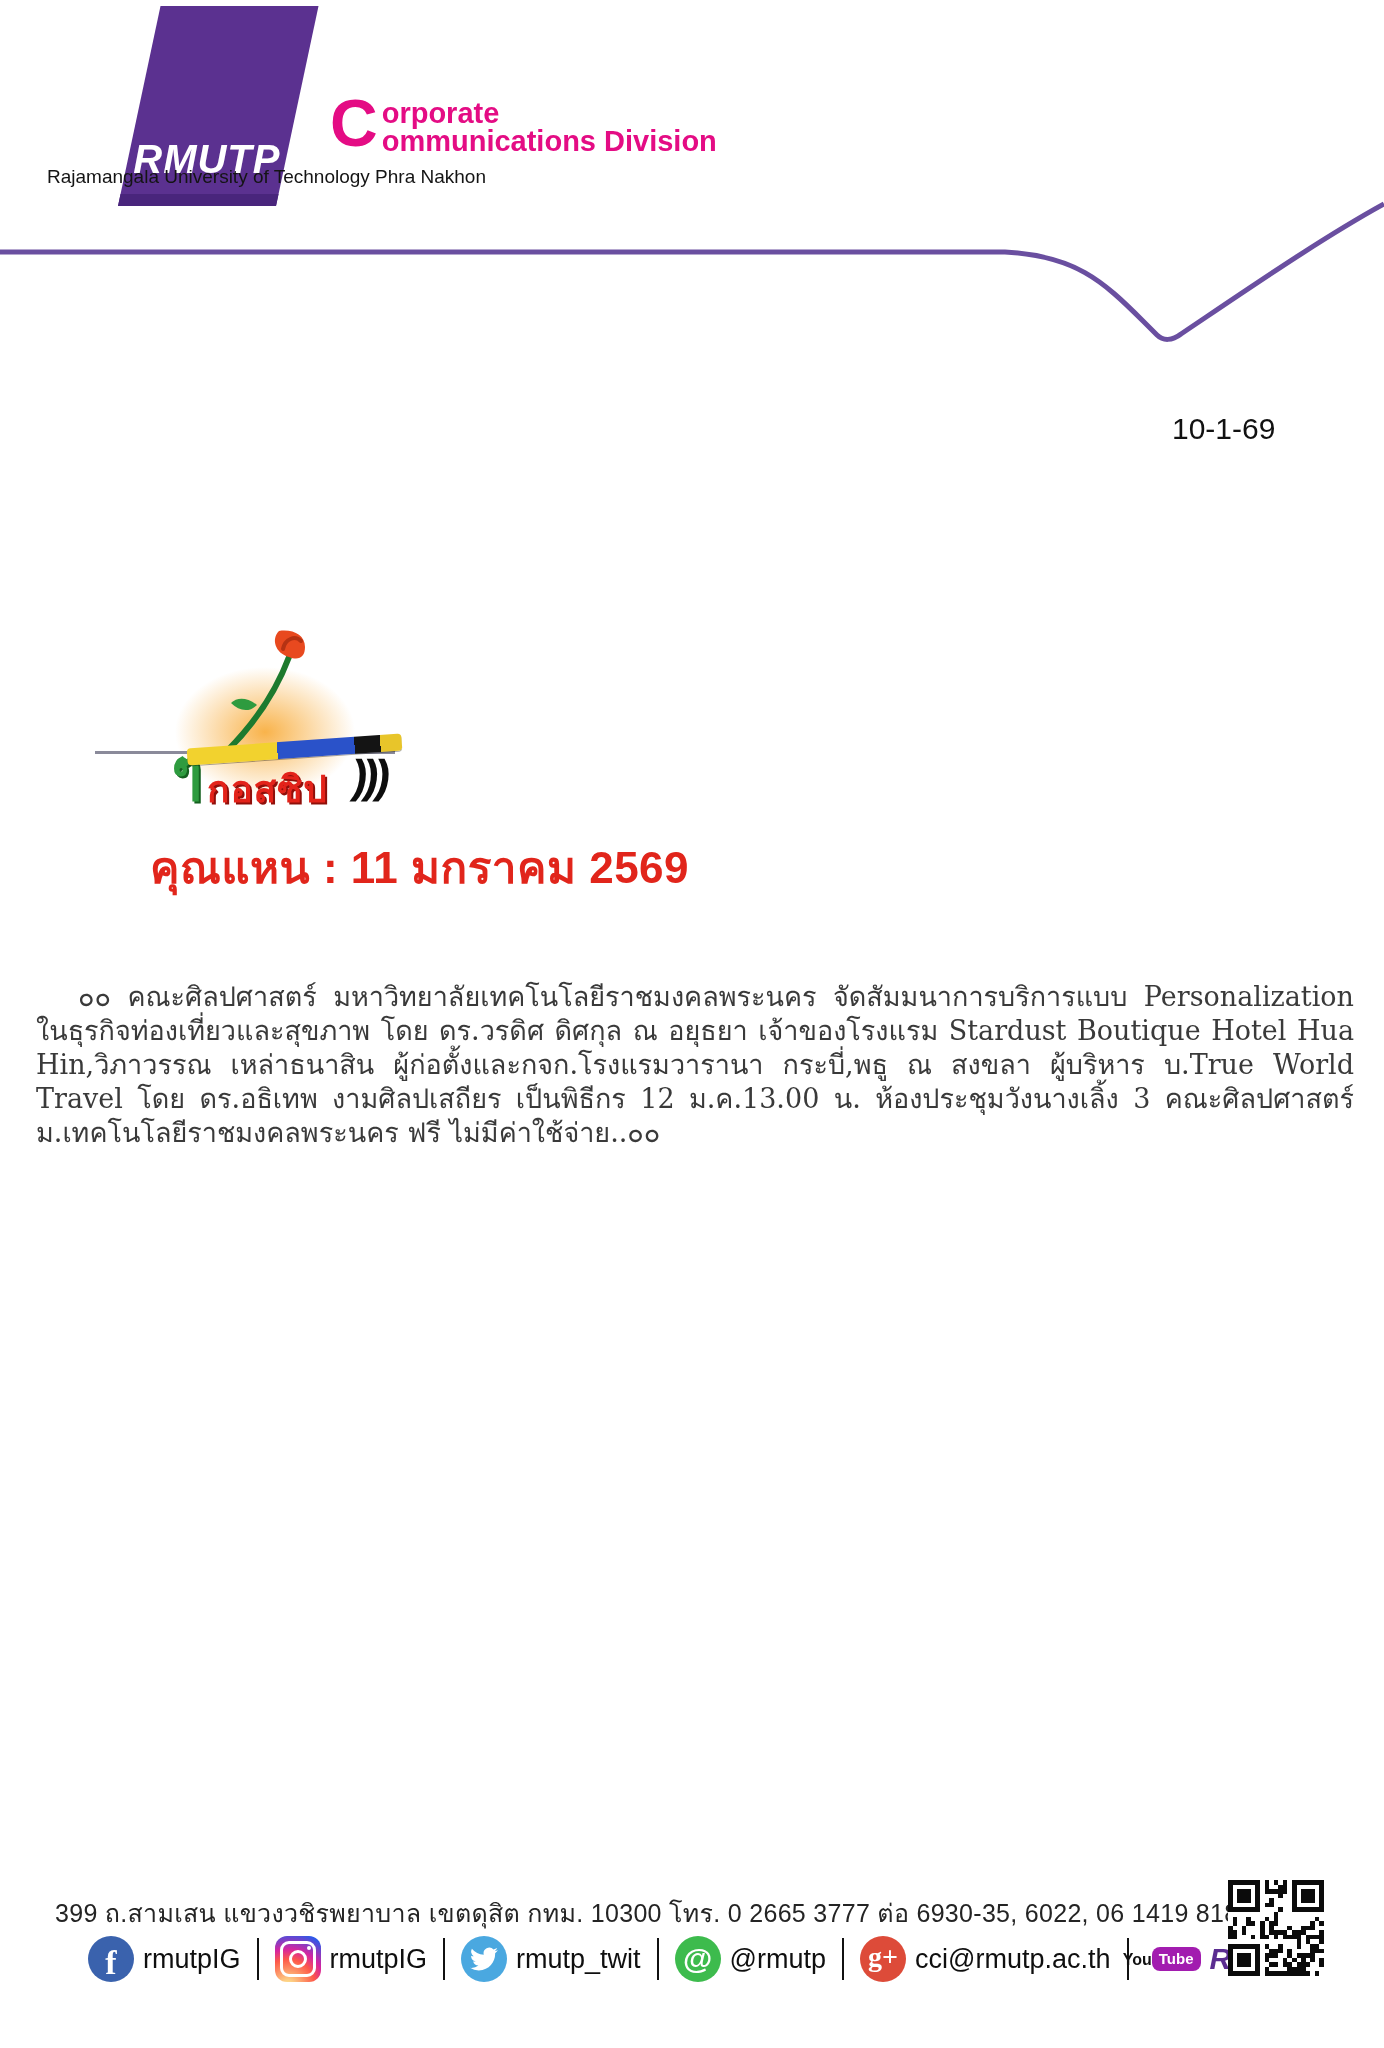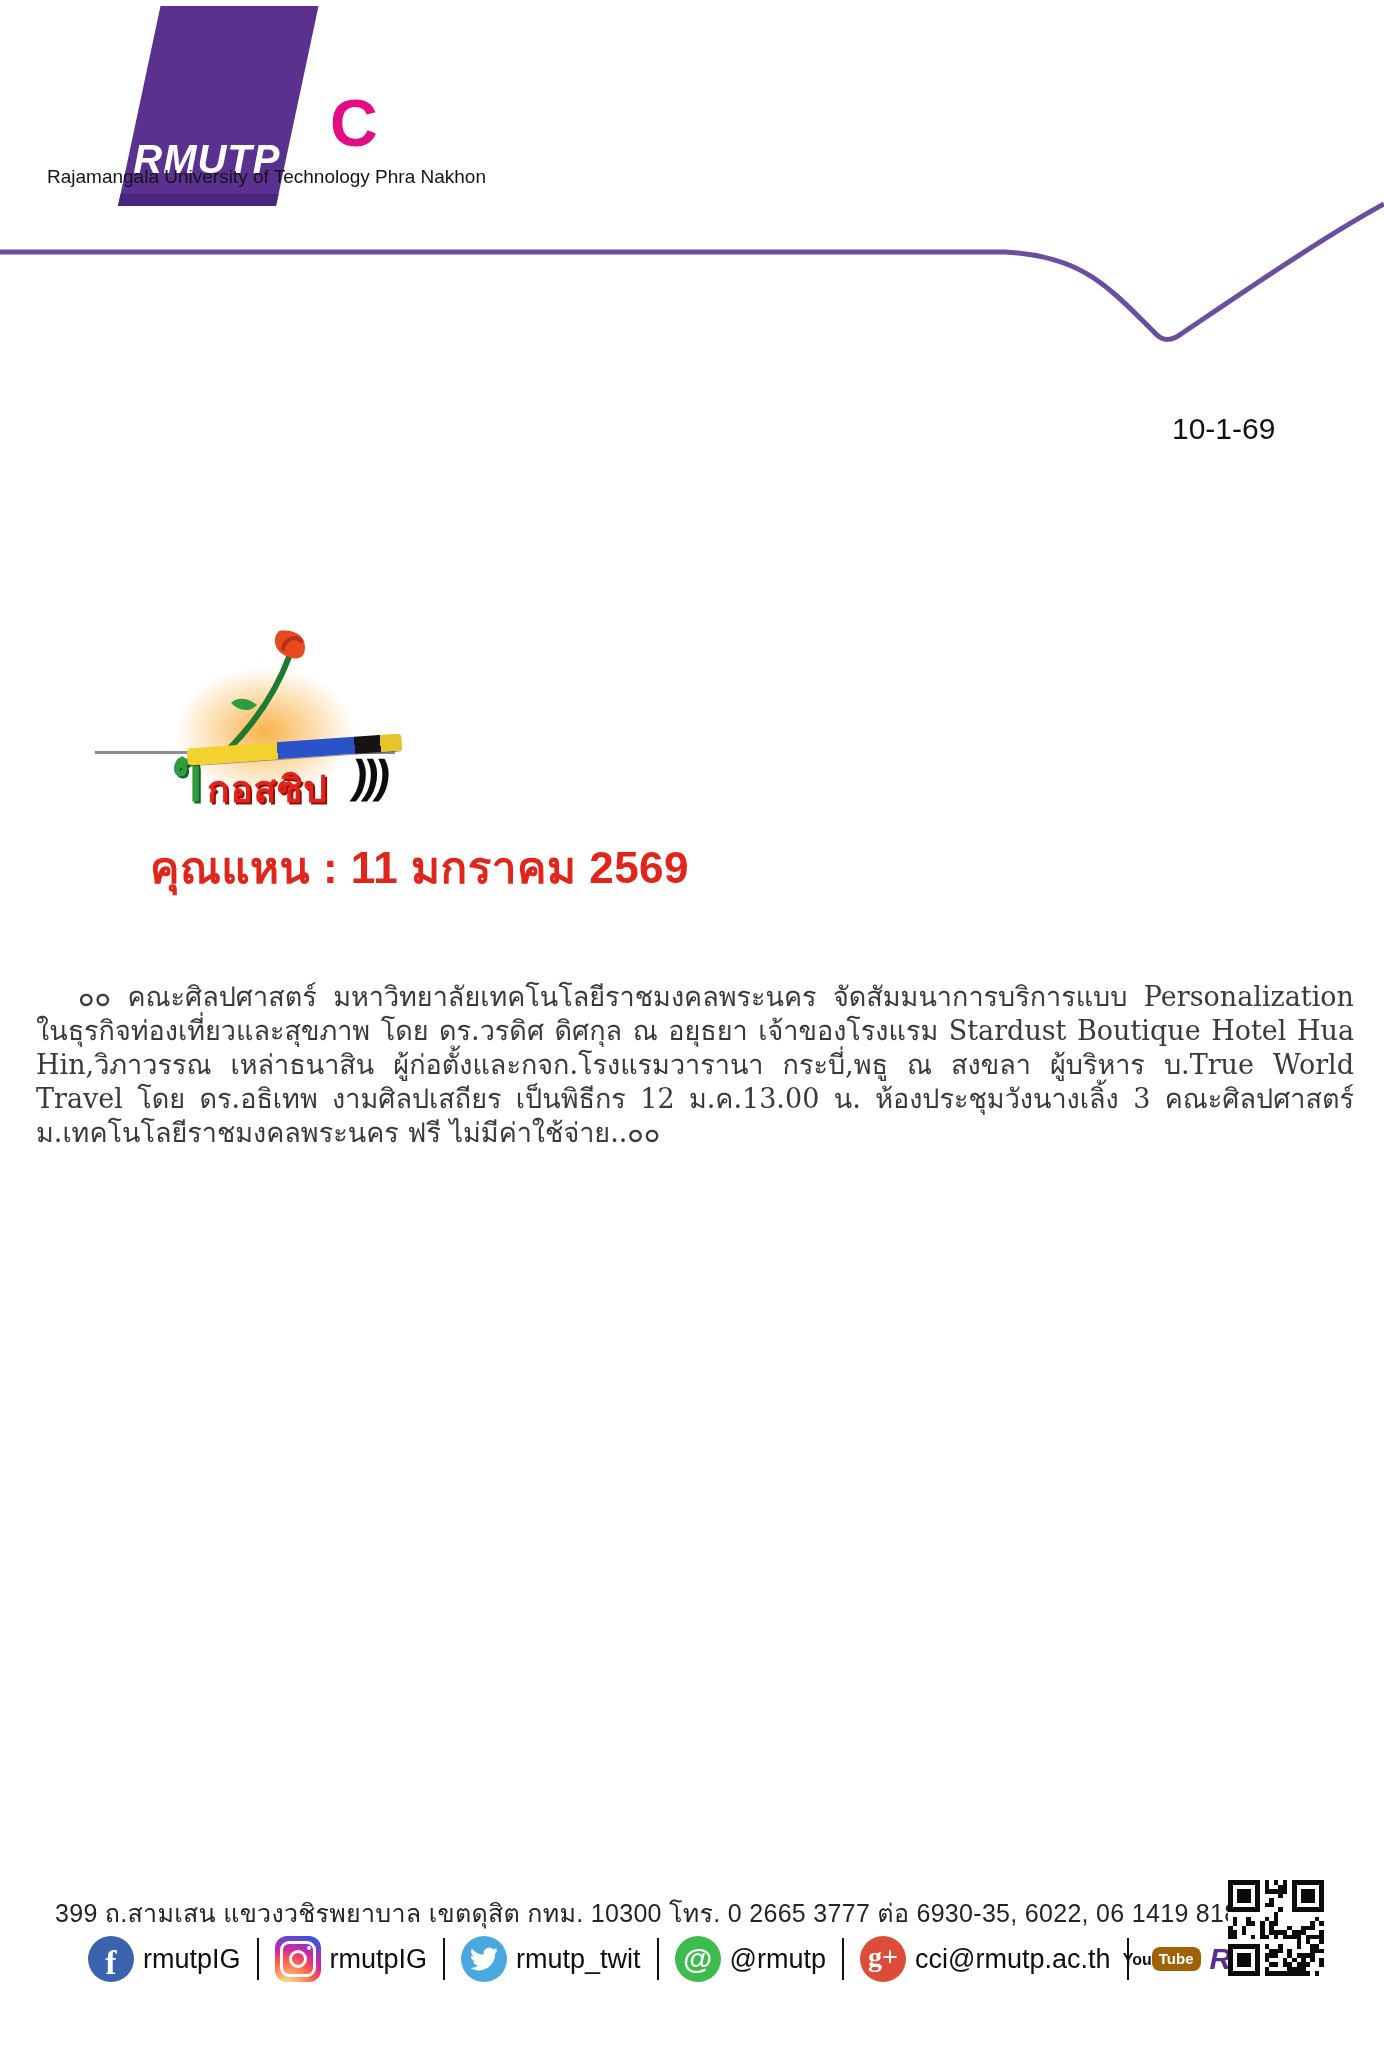--- a/index.html
+++ b/index.html
@@ -89,38 +89,42 @@
   .icn-ig{border-radius:12px;background:radial-gradient(circle at 28% 110%, #fdf497 0%, #fd5949 45%, #d6249f 62%, #285AEB 92%);}
   .icn-ig .cam{width:30px;height:30px;border:3px solid #fff;border-radius:9px;position:relative;}
   .icn-ig .lens{position:absolute;left:6px;top:6px;width:12px;height:12px;border:3px solid #fff;border-radius:50%;}
   .icn-ig .dot{position:absolute;right:2px;top:2px;width:4px;height:4px;background:#fff;border-radius:50%;}
   .icn-tw{background:#4aa8e0;}
   .icn-line{background:#3dbb4d;color:#fff;font-size:30px;font-weight:700;}
   .icn-gp{background:#dd4b39;color:#fff;font-size:28px;font-weight:700;font-family:"Liberation Serif",serif;}
   .icn-gp span{position:relative;top:-2px;}
   .icn-yt{width:56px;height:48px;border-radius:0;display:flex;align-items:center;justify-content:flex-end;}
   .yt-you{font-size:16px;font-weight:800;color:#111;line-height:15px;}
-  .yt-tube{background:#a16207;color:#fff;font-size:15px;font-weight:800;border-radius:8px;padding:4px 7px;line-height:16px;}
+  .yt-tube{background:#a21caf;color:#fff;font-size:15px;font-weight:800;border-radius:8px;padding:4px 7px;line-height:16px;}
   .yt-label{font-size:30px;font-weight:800;font-style:italic;color:#5b2d91;letter-spacing:.5px;}
   .qr{left:1228px;top:1880px;width:96px;height:96px;background:#fff;display:grid;
     grid-template-columns:repeat(21,1fr);grid-template-rows:repeat(21,1fr);}
   .qr div{background:#fff;}
   .qr div.on{background:#0b0b0b;}
 </style>
 </head>
 <body>
 
 <div id="page">
 
   <div class="abs logo-para">
     <div class="logo-para-edge"></div>
     <div class="logo-rmutp">RMUTP</div>
   </div>
   <div class="abs division-en">
     <span class="bigc">C</span>
+    <span class="lines">
+      <span>orporate</span>
+      <span>ommunications Division</span>
+    </span>
   </div>
   <div class="abs university">Rajamangala University of Technology Phra Nakhon</div>
 
   <svg class="abs swoosh" viewBox="0 0 1384 170" xmlns="http://www.w3.org/2000/svg">
     <path d="M0,62 L1005,62 C1075,66 1102,90 1143,131 L1157,145 C1163,151 1172,151 1181,144 C1248,99 1322,48 1384,14" fill="none" stroke="#6a4fa0" stroke-width="5"></path>
   </svg>
 
   <div class="abs clip-ref">10-1-69</div>
 
 

